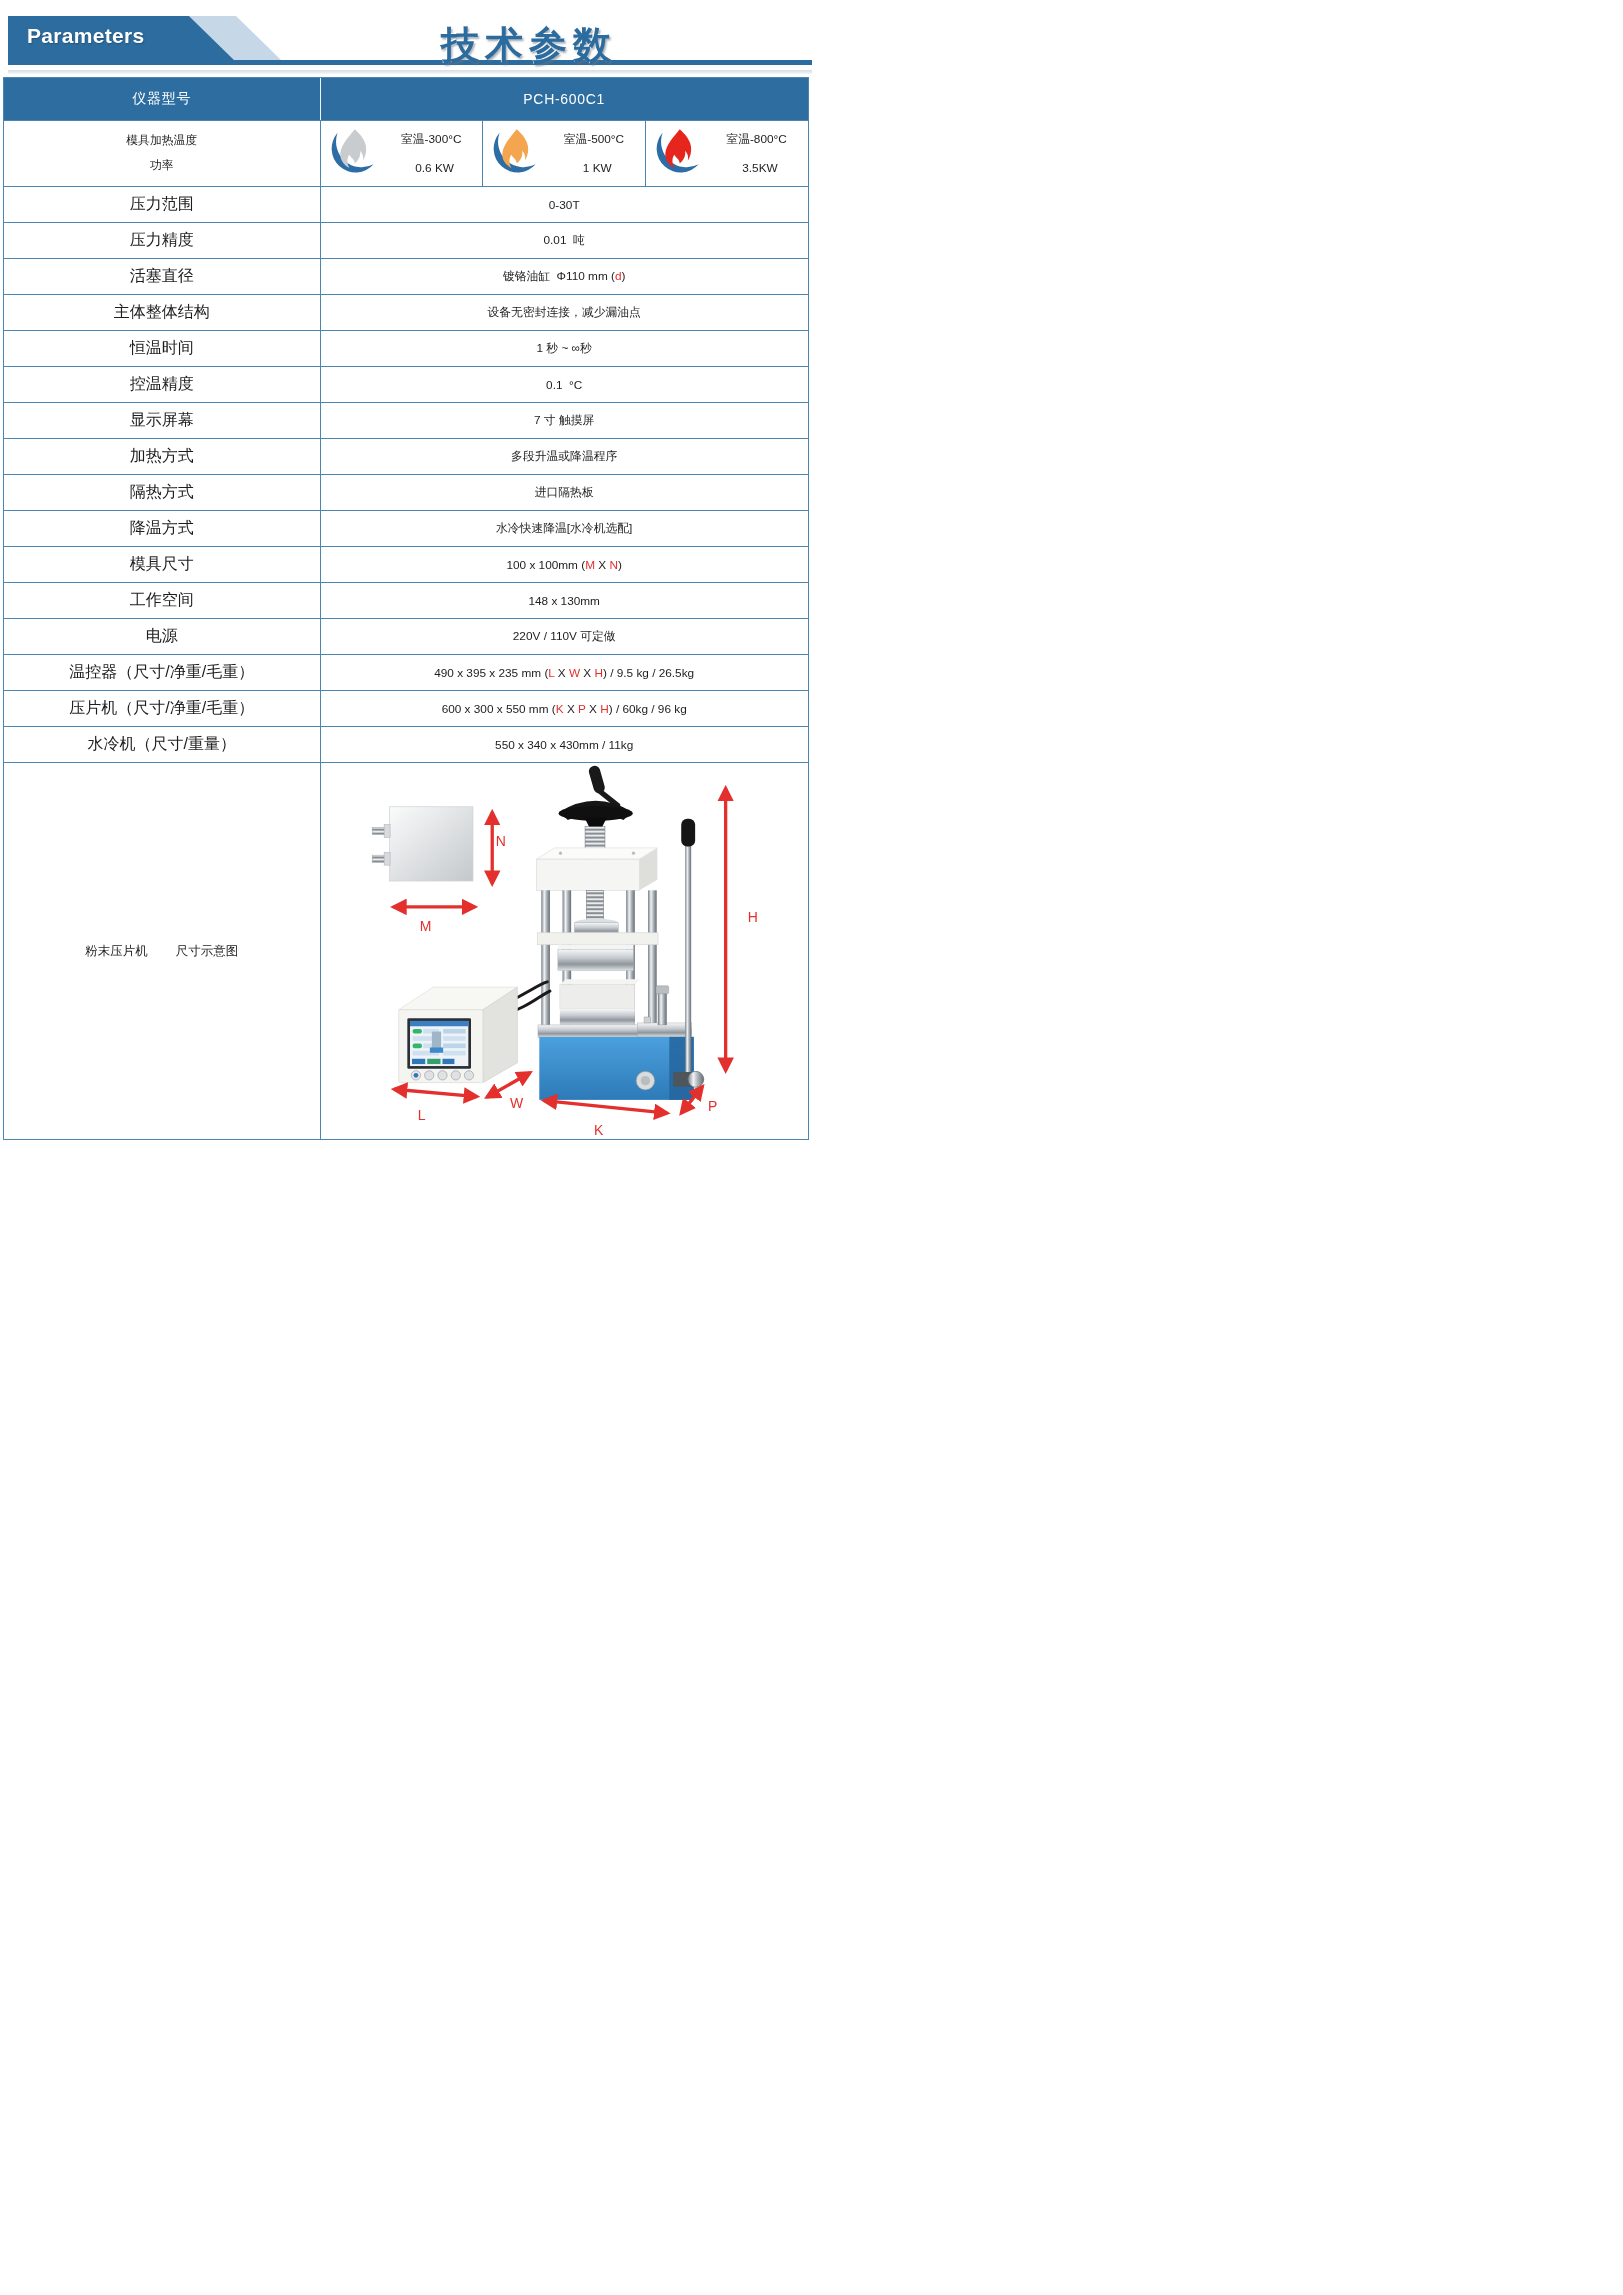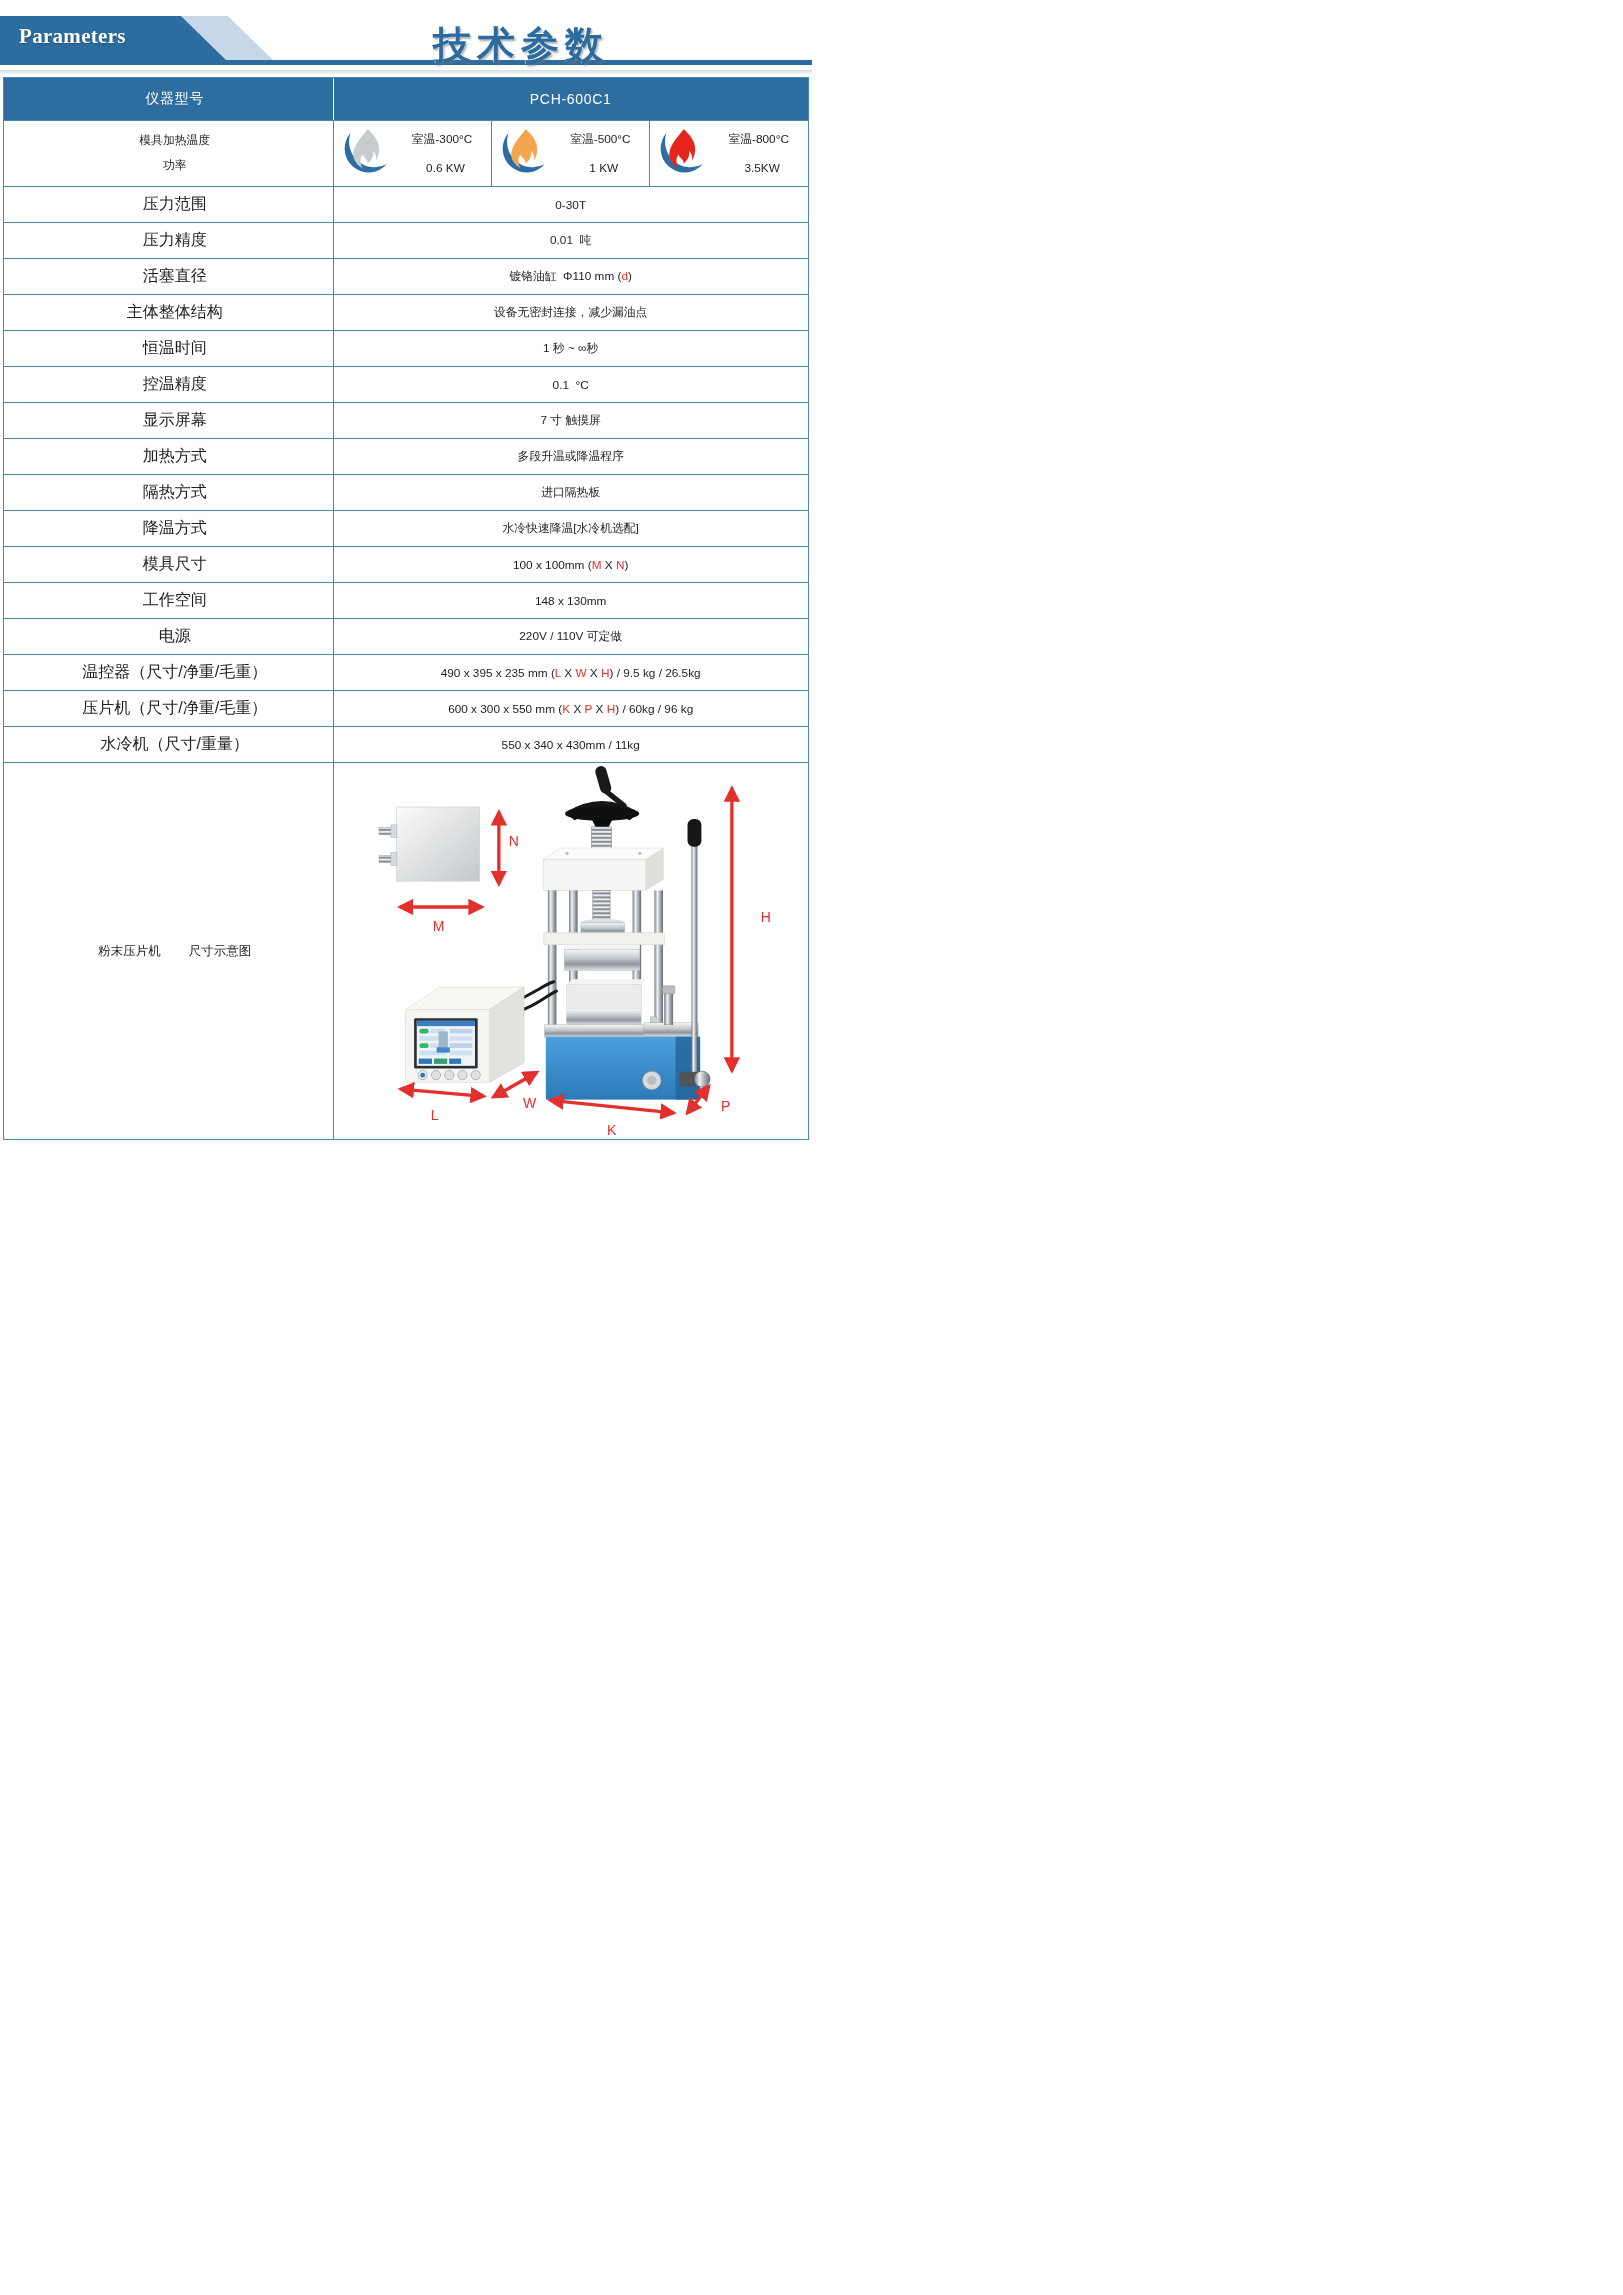--- a/index.html
+++ b/index.html
@@ -1,20 +1,20 @@
 <!DOCTYPE html>
 <html style="font-size:10.8px"><head>
 <meta charset="utf-8">
 <style>
   html,body{margin:0;padding:0;background:#fff;}
   body{font-family:"Liberation Sans","DejaVu Sans",sans-serif;color:#1d1d1d;}
   .page{position:relative;width:812px;height:1148px;background:#fff;overflow:hidden;}
 
   
-  .banner{position:absolute;left:0;top:0;width:812px;height:87px;font-family:Liberation Serif, serif;}
+  .banner{position:absolute;left:8px;top:0;width:812px;height:87px;}
   .banner-bar{position:absolute;left:0;top:60px;width:812px;height:4.7px;background:#2d6c9e;}
   .banner-shadow{position:absolute;left:0;top:70px;width:812px;height:4px;
     background:linear-gradient(#d4dce3,#f5f7f9);}
   .banner-blue{position:absolute;left:0;top:16px;width:284px;height:44px;background:#2d6c9e;
     clip-path:polygon(0 0,181px 0,226px 100%,0 100%);}
   .banner-light{position:absolute;left:0;top:16px;width:284px;height:44px;background:#c6d7e8;
     clip-path:polygon(181px 0,228px 0,273px 100%,226px 100%);}
   .banner-title-en{position:absolute;left:19px;top:24px;font-size:21px;font-weight:bold;color:#fff;
     letter-spacing:0.3px;text-shadow:0.7px 1.4px 1.4px rgba(0,0,0,.25);}
   .banner-title-zh{position:absolute;left:521px;top:20px;transform:translateX(-50%);
@@ -23,21 +23,21 @@
 
   
   .sheet{position:absolute;left:2.7px;top:77px;width:806px;height:1063px;border:1.4px solid #4a86b2;
     background:#fff;display:flex;flex-direction:column;box-sizing:border-box;}
   .trow{display:flex;border-top:1.4px solid #4a86b2;box-sizing:border-box;flex:0 0 auto;}
   .trow.h-head{border-top:none;height:42px;background:#2e6da0;}
   .trow.h-heat{height:66px;}
   .trow.h-std{height:36px;}
   .trow.h-diag{flex:1 1 auto;}
   .lcell{width:317px;flex:0 0 317px;border-right:1.4px solid #4a86b2;display:flex;
-    align-items:center;justify-content:center;box-sizing:border-box;text-align:center;margin-left:13px;}
+    align-items:center;justify-content:center;box-sizing:border-box;text-align:center;}
   .h-head .lcell{border-right:1px solid #eef3f7;}
   .vcell{flex:1 1 auto;display:flex;align-items:center;justify-content:center;}
   .head-label,.head-value{color:#fff;font-size:14px;letter-spacing:0.7px;}
   .row-label{font-size:16px;white-space:pre;}
   .row-value{font-size:11.8px;white-space:pre;}
   .red{color:#e3302c;}
 
   
   .heat-label{display:flex;flex-direction:column;justify-content:space-around;height:51px;}
   .heat-label span{font-size:11.8px;}

